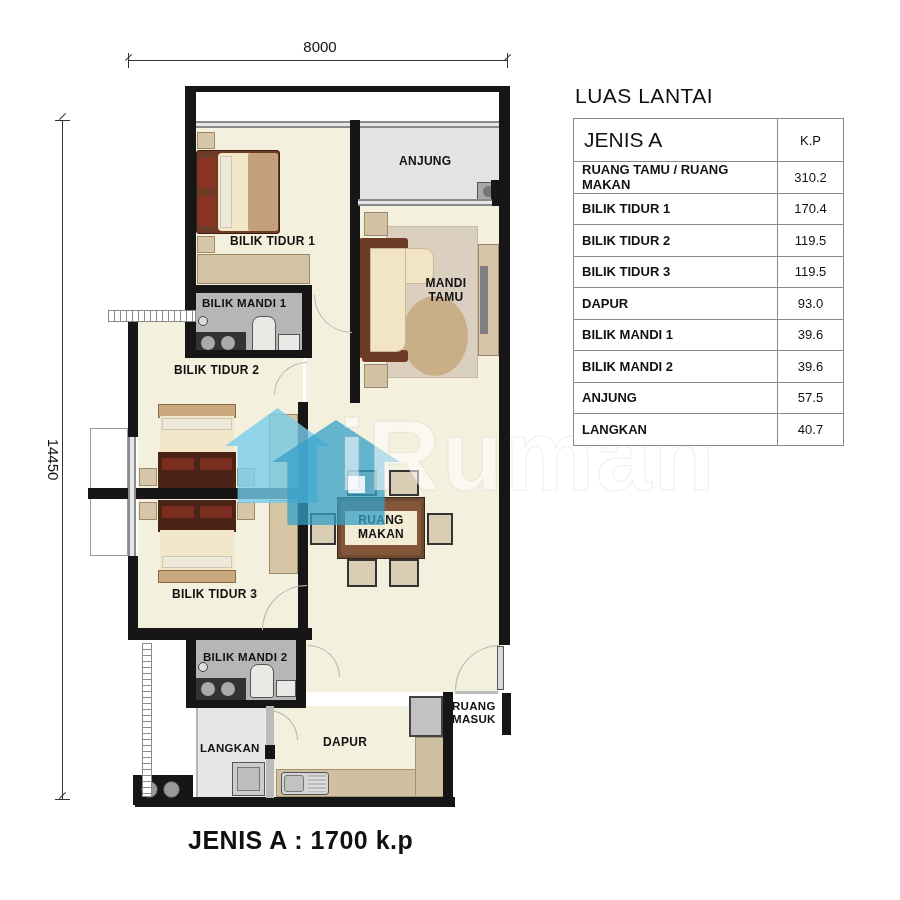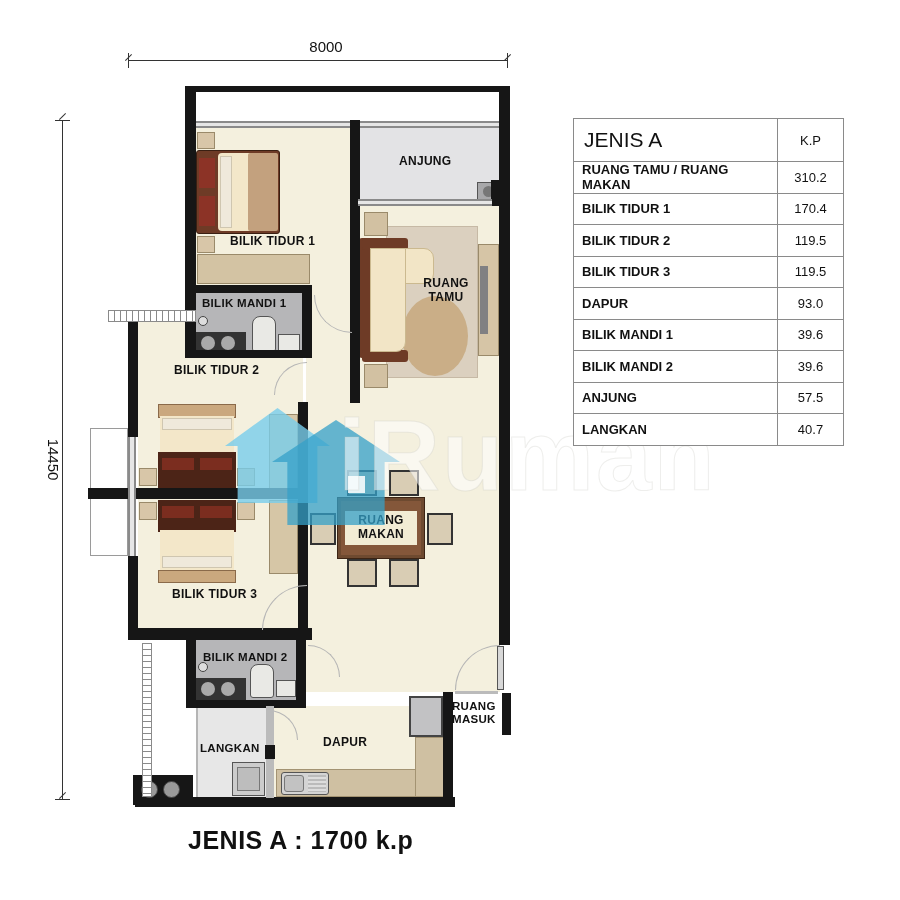--- a/index.html
+++ b/index.html
@@ -48,21 +48,21 @@
 </head>
 <body>
 
 <div class="sheet">
 
   <div class="dimline" style="left:128px;top:60px;width:380px;height:1px;"></div>
   <div class="dimtick" style="left:128px;top:53px;width:1px;height:15px;"></div>
   <div class="dimtick" style="left:507px;top:53px;width:1px;height:15px;"></div>
   <div class="dimtick" style="left:124px;top:57px;width:9px;height:1px;transform:rotate(-45deg);"></div>
   <div class="dimtick" style="left:503px;top:57px;width:9px;height:1px;transform:rotate(-45deg);"></div>
-  <div class="dimtext" style="left:136px;top:38px;width:380px;">8000</div>
+  <div class="dimtext" style="left:130px;top:38px;width:380px;">8000</div>
 
   <div class="dimline" style="left:62px;top:120px;width:1px;height:680px;"></div>
   <div class="dimtick" style="left:55px;top:120px;width:15px;height:1px;"></div>
   <div class="dimtick" style="left:55px;top:799px;width:15px;height:1px;"></div>
   <div class="dimtick" style="left:58px;top:116px;width:9px;height:1px;transform:rotate(-45deg);"></div>
   <div class="dimtick" style="left:58px;top:795px;width:9px;height:1px;transform:rotate(-45deg);"></div>
   <div class="dimtext" style="left:13px;top:451px;width:80px;transform:rotate(90deg);">14450</div>
 
   <div class="fl" style="left:196px;top:128px;width:154px;height:160px;"></div>
   <div class="fllight" style="left:358px;top:128px;width:141px;height:72px;"></div>
@@ -191,34 +191,35 @@
   <div class="arc" style="left:268px;top:710px;width:30px;height:30px;border-top:1px solid #b5b5b5;border-right:1px solid #b5b5b5;border-top-right-radius:100% 100%;"></div>
   <div class="arc" style="left:455px;top:645px;width:45px;height:45px;border-top:1px solid #b5b5b5;border-left:1px solid #b5b5b5;border-top-left-radius:100% 100%;"></div>
   <div class="fu" style="left:497px;top:646px;width:7px;height:44px;background:#d8d8d8;border:1px solid #555;"></div>
   <div class="fu" style="left:266px;top:706px;width:8px;height:92px;background:#bbb;"></div>
   <div class="fu" style="left:265px;top:745px;width:10px;height:14px;background:#161616;"></div>
   <div class="fu" style="left:455px;top:691px;width:43px;height:3px;background:#bbb;"></div>
 
   <div class="lbl" style="left:399px;top:155px;">ANJUNG</div>
   <div class="lbl" style="left:230px;top:235px;">BILIK TIDUR 1</div>
   <div class="lbl small" style="left:202px;top:297px;">BILIK MANDI 1</div>
-  <div class="lbl wrap" style="left:413px;top:277px;width:66px;">RUANG TAMU</div>
+  <div class="lbl wrap" style="left:413px;top:277px;width:66px;">MANDI TAMU</div>
   <div class="lbl" style="left:174px;top:364px;">BILIK TIDUR 2</div>
   <div class="lbl wrap" style="left:347px;top:514px;width:68px;">RUANG MAKAN</div>
   <div class="lbl" style="left:172px;top:588px;">BILIK TIDUR 3</div>
   <div class="lbl small" style="left:203px;top:651px;">BILIK MANDI 2</div>
   <div class="lbl small" style="left:200px;top:742px;">LANGKAN</div>
   <div class="lbl" style="left:323px;top:736px;">DAPUR</div>
   <div class="lbl wrap small" style="left:452px;top:700px;width:52px;text-align:left;">RUANG MASUK</div>
 
   <div class="wm wm-house" style="left:225px;top:408px;width:105px;height:95px;background:rgba(120,205,235,.8);clip-path:polygon(50% 0,100% 40%,88% 40%,88% 100%,12% 100%,12% 40%,0 40%);"></div>
   <div class="wm wm-house" style="left:272px;top:420px;width:128px;height:105px;background:rgba(52,160,200,.75);clip-path:polygon(50% 0,100% 40%,88% 40%,88% 100%,12% 100%,12% 40%,0 40%);"></div>
   <div class="wm fu" style="left:348px;top:476px;width:17px;height:17px;background:rgba(255,255,255,.85);"></div>
   <div class="wm wm-text" style="left:338px;top:398px;">iRumah</div>
 
+  <div class="tbl-title">LUAS LANTAI</div>
   <div class="tbl">
     <div class="hdr">
       <div class="c1">JENIS A</div>
       <div class="c2">K.P</div>
     </div>
     <div>
         <div class="trow">
           <div class="c1">RUANG TAMU / RUANG MAKAN</div>
           <div class="c2">310.2</div>
         </div>

